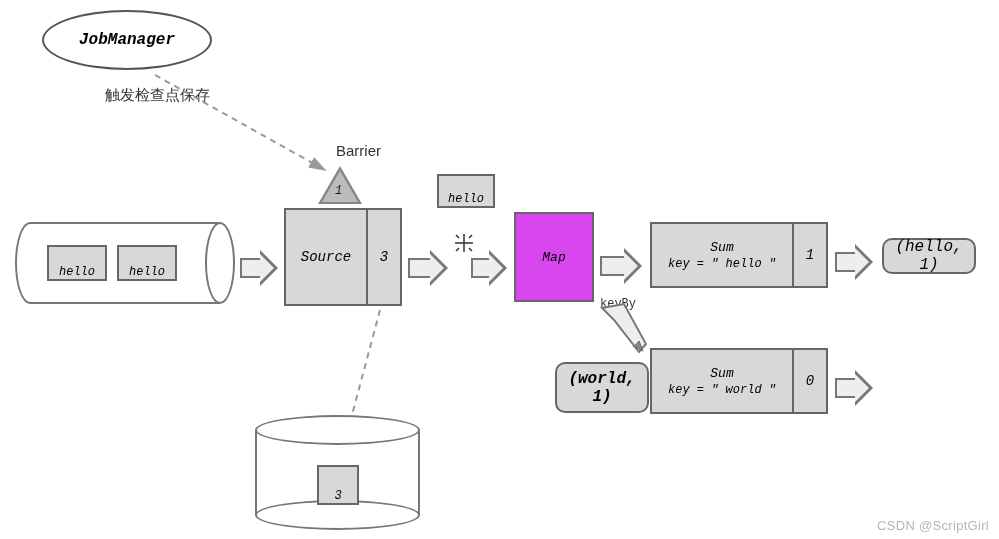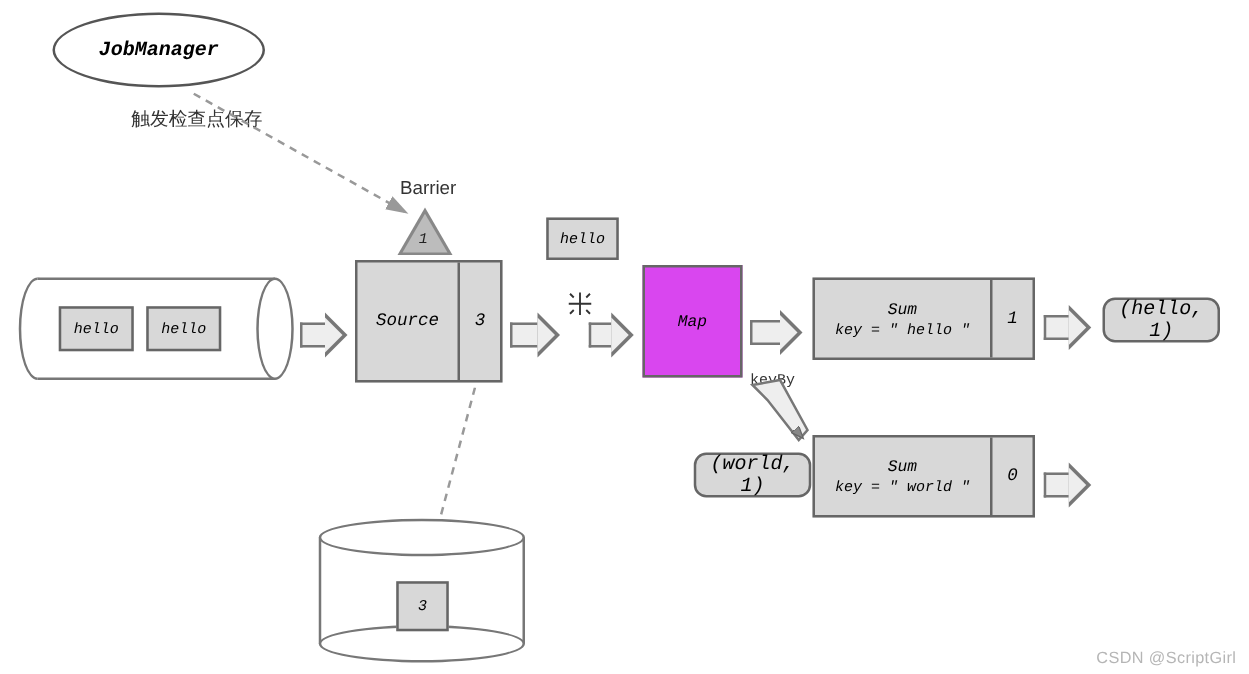--- a/index.html
+++ b/index.html
@@ -8,21 +8,21 @@
 
 
 .ellipse { position: absolute; border: 2px solid #555; border-radius: 50%; background: #fff; display: flex; align-items: center; justify-content: center; }
 .ellipse .lbl { font-weight: bold; font-style: italic; font-size: 16px; }
 
 .label { position: absolute; font-family: sans-serif; font-size: 15px; color: #333; }
 
 
 .box { position: absolute; background: #d946ef; border: 2px solid #666; display: flex; align-items: center; justify-content: center; }
 .box .lbl { font-style: italic; font-size: 13px; }
-.smallbox { position: absolute; background: #d8d8d8; border: 2px solid #666; display: flex; align-items: center; justify-content: center; }
+.smallbox { position: absolute; background: #d8d8d8; border: 2px solid #666; display: flex; align-items: flex-end; justify-content: center; }
 .smallbox .lbl { font-style: italic; font-size: 12px; }
 
 
 .op { position: absolute; background: #d8d8d8; border: 2px solid #666; display: flex; }
 .op .main { flex: 1; display: flex; align-items: center; justify-content: center; border-right: 2px solid #666; }
 .op .side { width: 32px; display: flex; align-items: center; justify-content: center; }
 .op .lbl { font-style: italic; font-size: 14px; }
 .op .num { font-style: italic; font-size: 14px; }
 
 .sum-op .main { flex-direction: column; }
@@ -73,21 +73,21 @@
 
 <svg class="dashed" style="left:150px; top:70px; width:200px; height:110px;">
   <defs>
         <marker id="ah1" markerWidth="10" markerHeight="10" refX="8" refY="3" orient="auto">
           <path d="M0,0 L0,6 L9,3 z" fill="#999"></path>
         </marker>
       </defs>
   <line x1="5" y1="5" x2="175" y2="100" stroke="#999" stroke-width="2" stroke-dasharray="6,5" marker-end="url(#ah1)"></line>
 </svg>
 
-<div class="label" style="left:320px; top:142px; font-family:sans-serif;text-align:center;">Barrier</div>
+<div class="label" style="left:336px; top:142px; font-family:sans-serif;text-align:center;">Barrier</div>
 <div class="tri" style="left:318px; top:166px;">
   <div class="inner"></div>
   <span class="n">1</span>
 </div>
 
 <div style="position:absolute; left:15px; top:222px; width:220px; height:82px;">
   <div style="position:absolute; left:0; top:0; width:30px; height:82px; border:2px solid #777; border-radius:50%; background:#fff;"></div>
   <div style="position:absolute; left:15px; top:0; right:15px; height:82px; border-top:2px solid #777; border-bottom:2px solid #777; background:#fff;"></div>
   <div style="position:absolute; right:0; top:0; width:30px; height:82px; border:2px solid #777; border-radius:50%; background:#fff;"></div>
   <div style="position:absolute; left:32px; top:23px; display:flex; gap:10px;">
@@ -170,21 +170,21 @@
 
 <div class="arrow-r" style="left:835px; top:244px;">
       <div class="shaft" style="width:20px;"></div>
       <div class="head"></div>
     </div>
 
 <div class="pill" style="left:882px; top:238px; width:94px; height:36px;">
       <span class="lbl">(hello, 1)</span>
     </div>
 
-<div class="pill" style="left:555px; top:362px; width:94px; height:36px;">
+<div class="pill" style="left:555px; top:362px; width:94px; height:51px;font-weight:bold;">
       <span class="lbl">(world, 1)</span>
     </div>
 
 <div class="op sum-op" style="left:650px; top:348px; width:178px; height:66px;">
   <div class="main">
     <span class="title">Sum</span>
     <span class="sub">key = " world "</span>
   </div>
   <div class="side">
         <span class="num">0</span>

